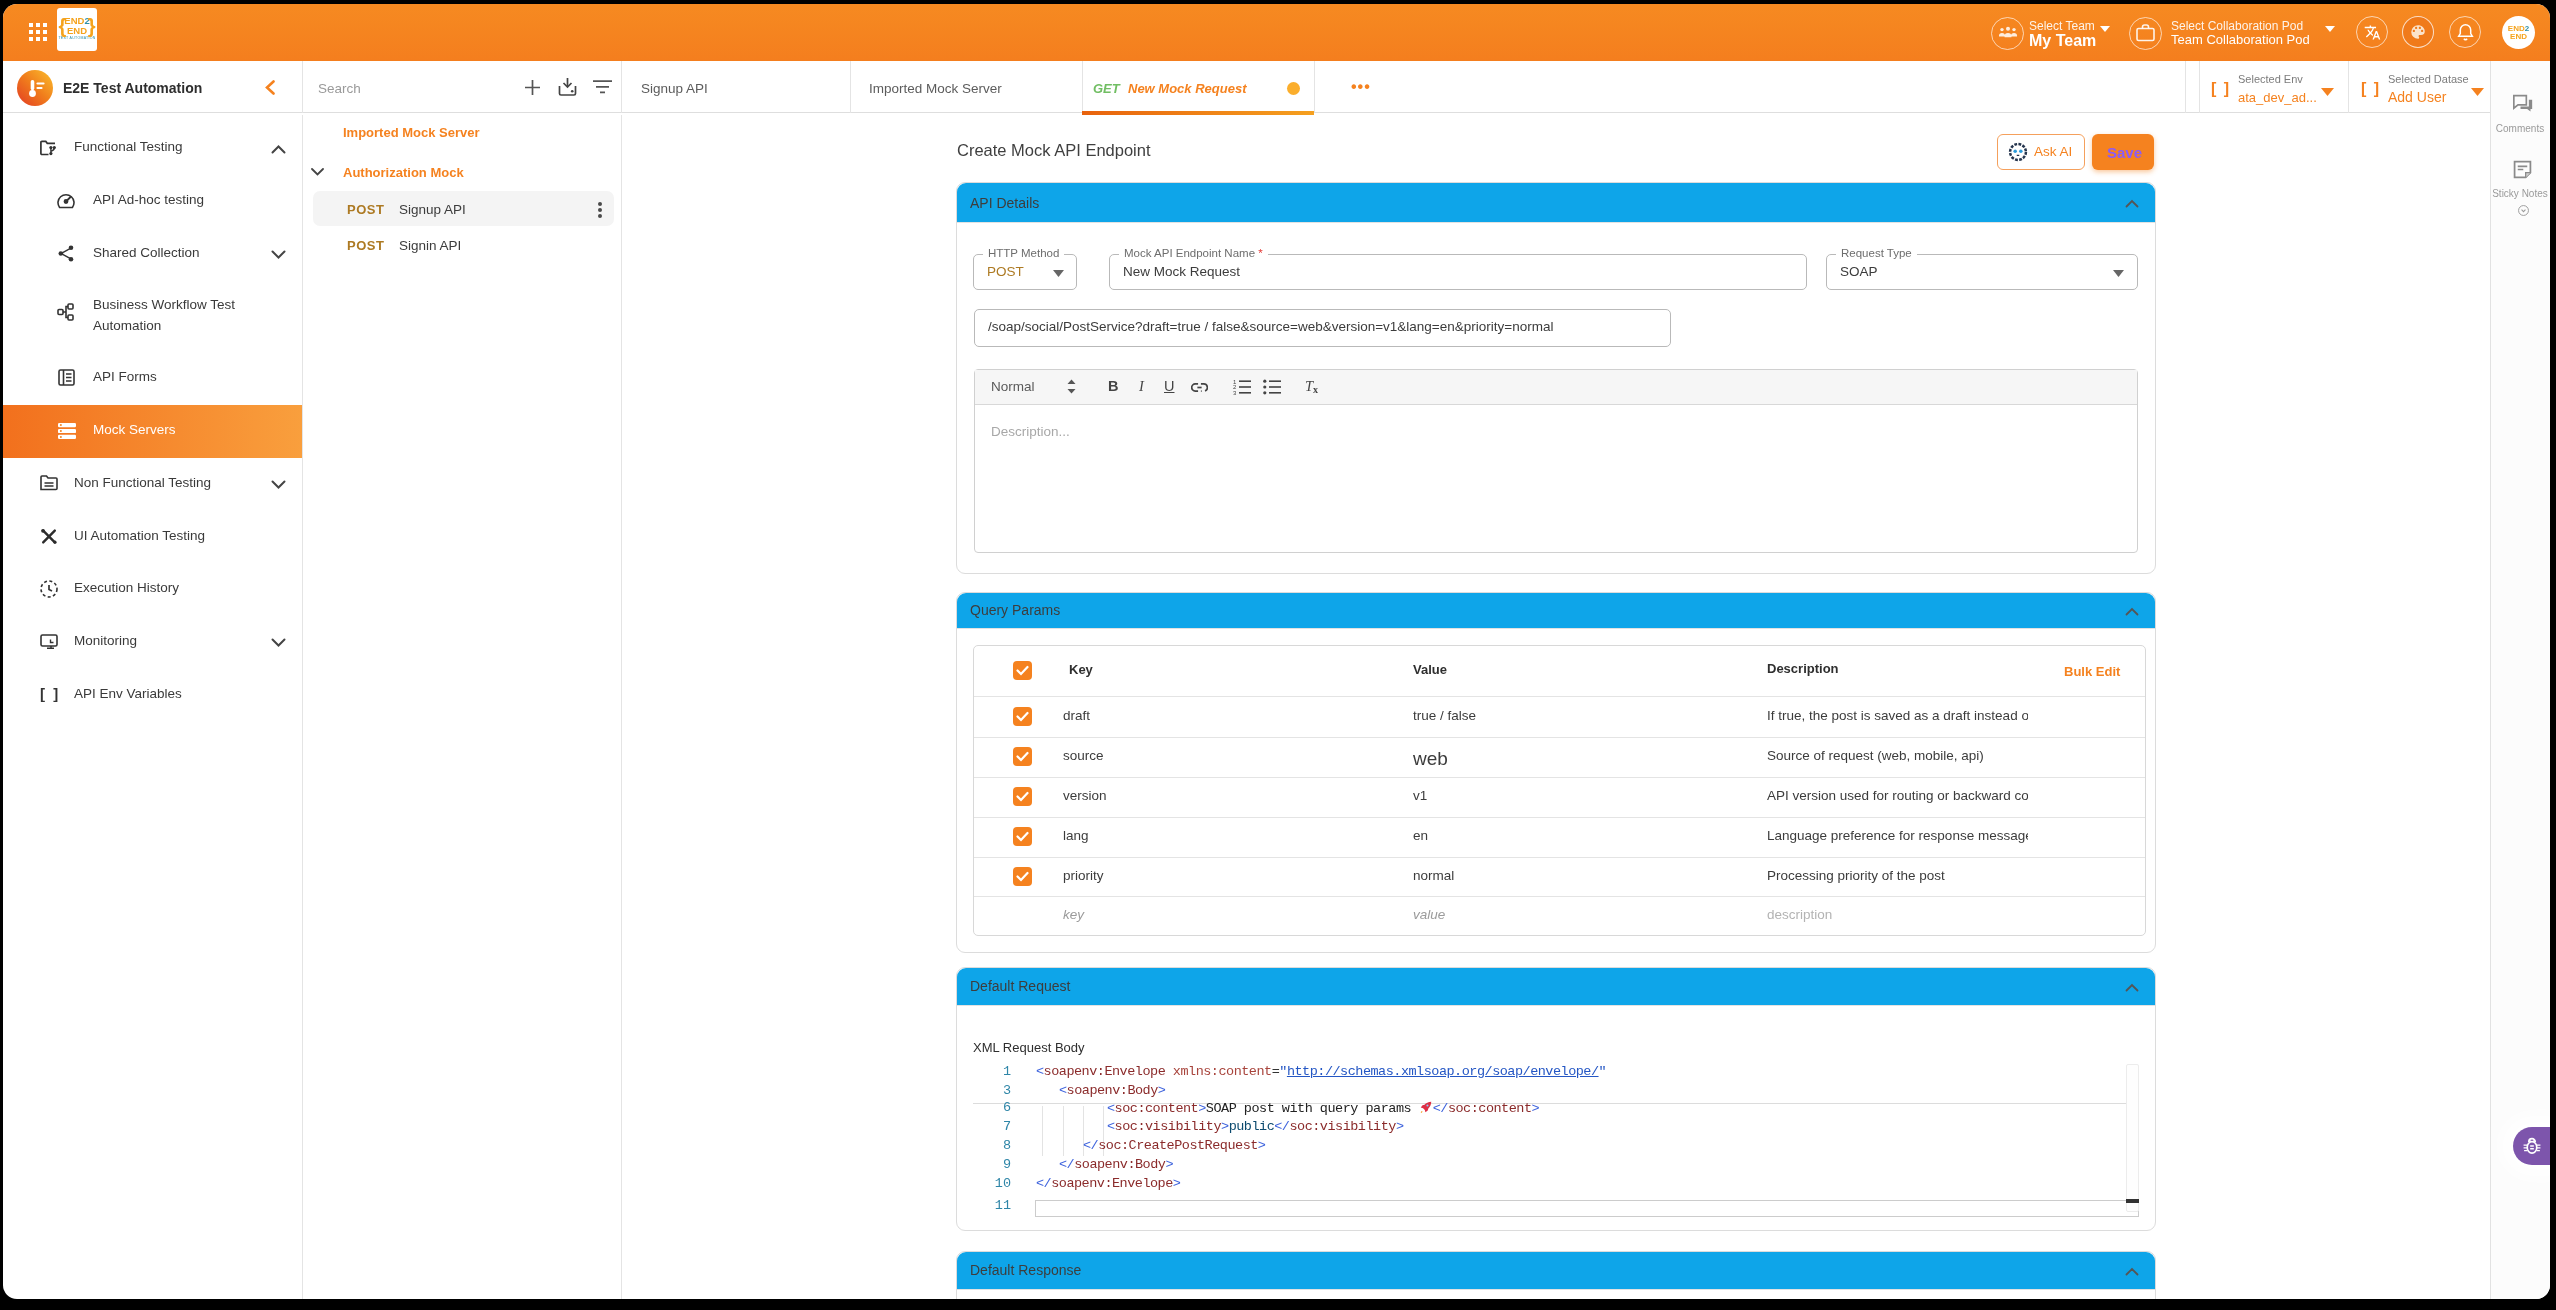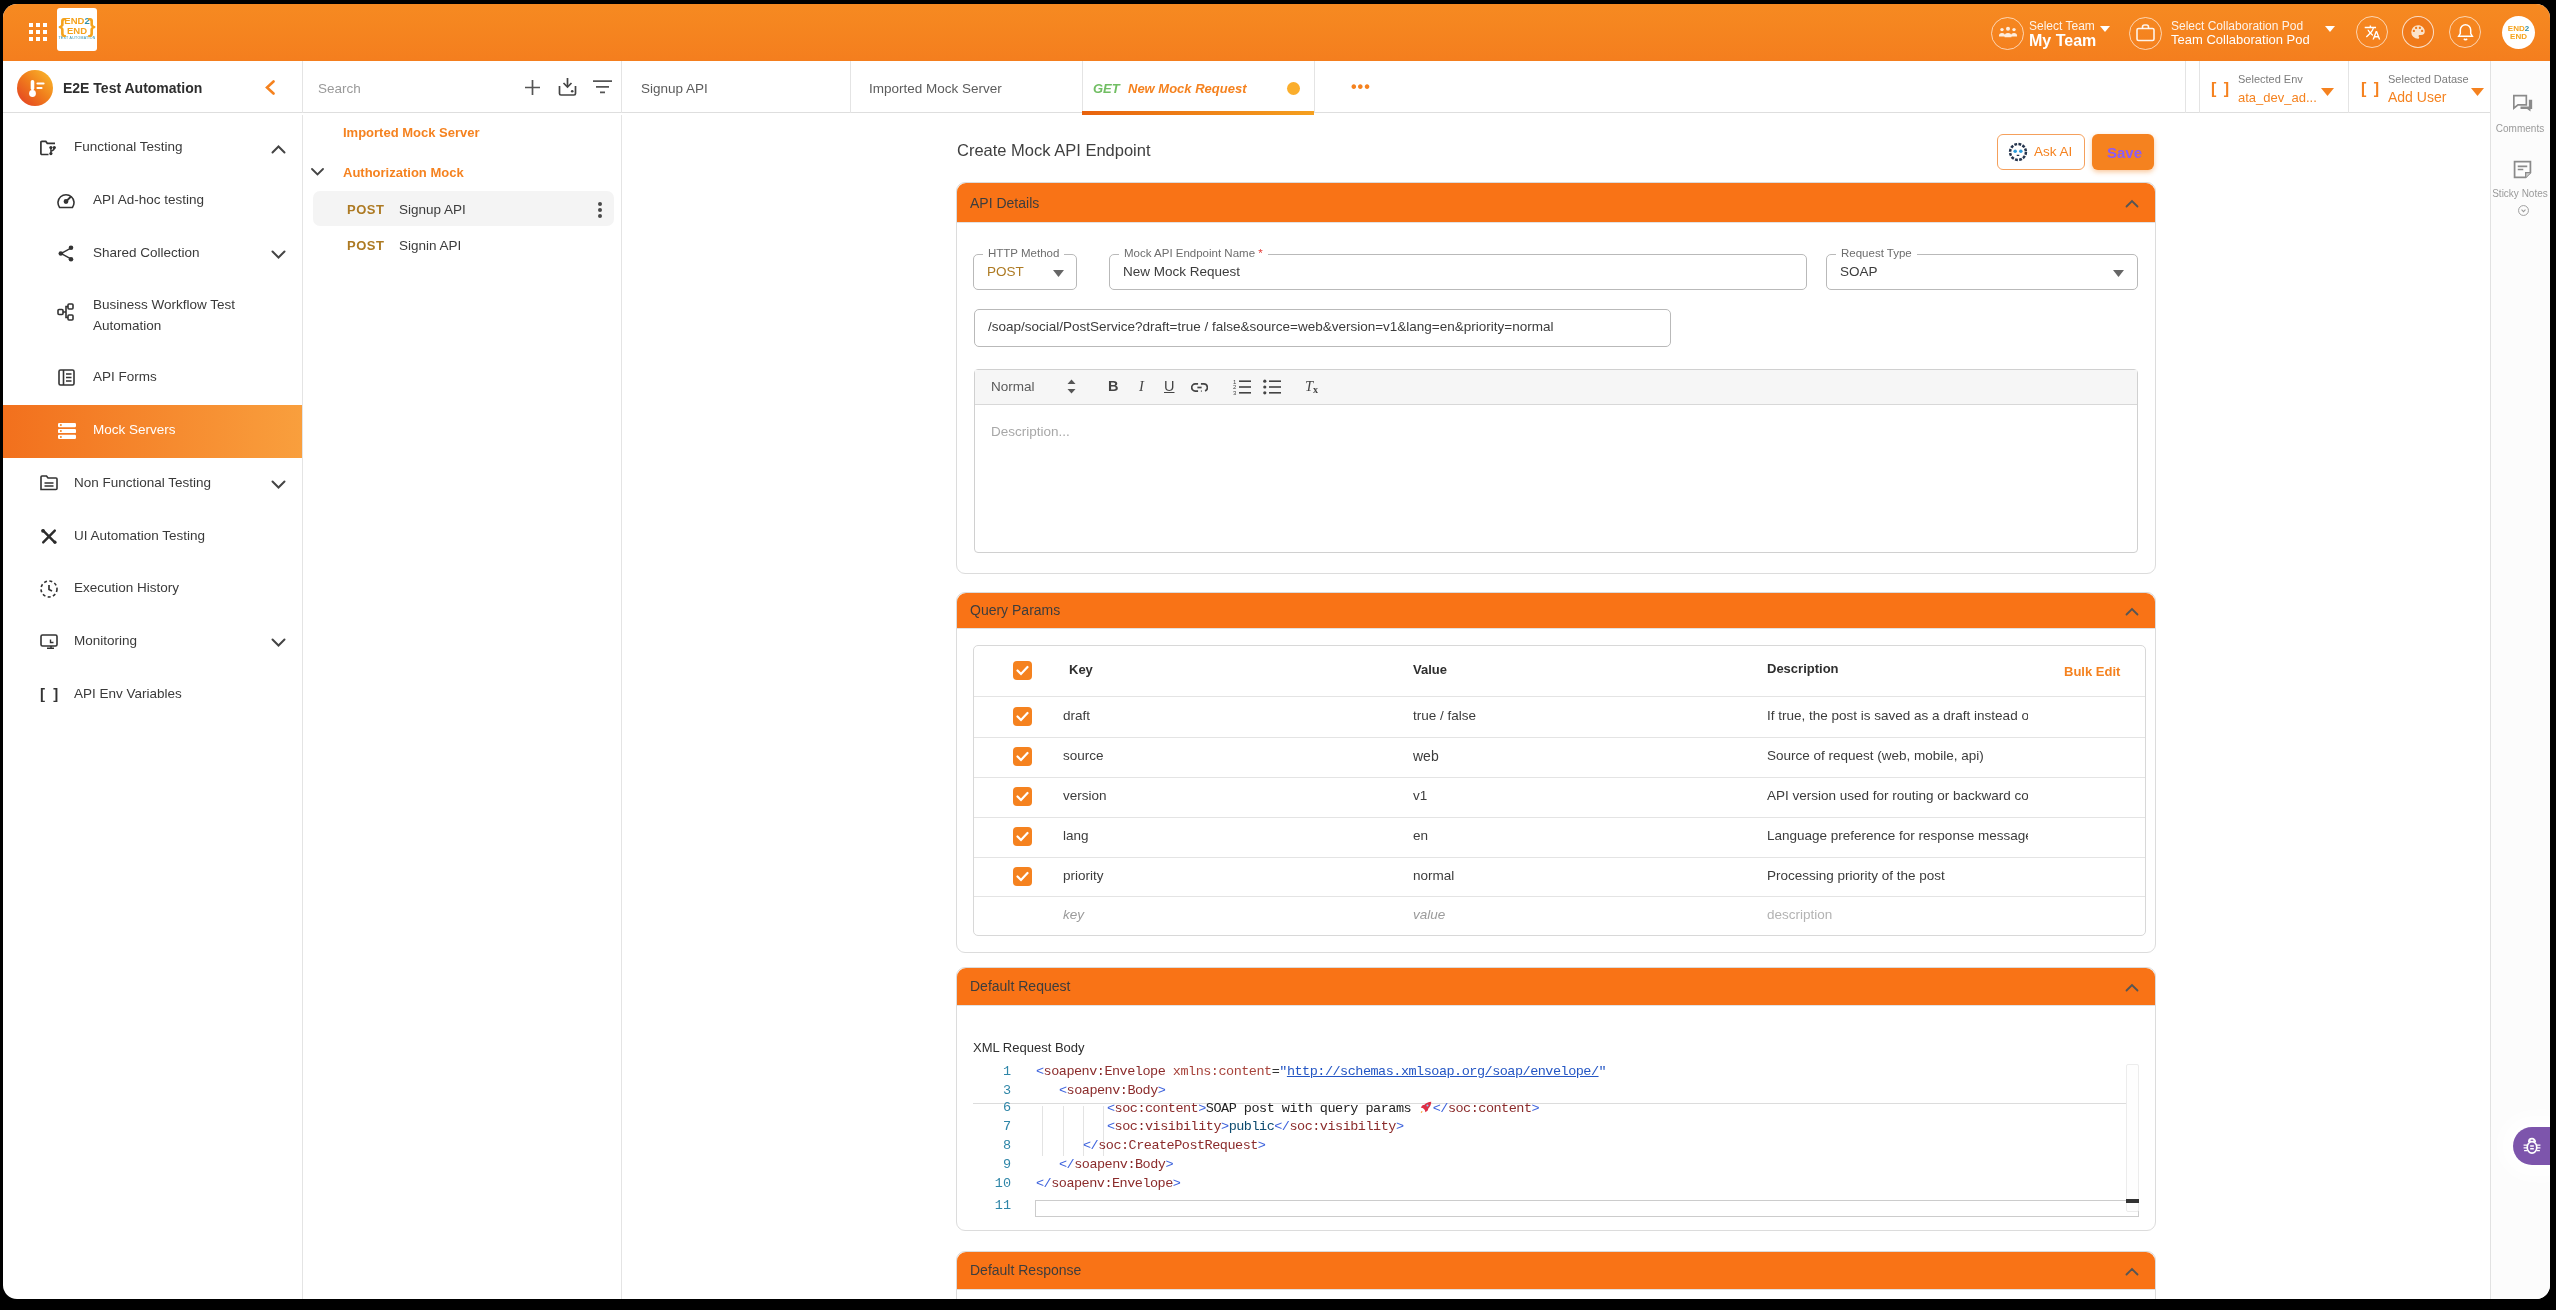--- a/index.html
+++ b/index.html
@@ -5,21 +5,21 @@
 #win{position:absolute;left:3px;top:4px;width:2547px;height:1295px;border-radius:14px;overflow:hidden;background:#fff}
 .a{position:absolute}
 .vl{position:absolute;width:1px;background:#e4e4e4}
 .hl{position:absolute;height:1px;background:#e4e4e4}
 .circ{position:absolute;border:1.5px solid rgba(255,255,255,.65);border-radius:50%}
 .wt{color:#fff}
 .fld{position:absolute;border:1px solid #b9b9b9;border-radius:5px;background:#fff}
 .lbl{position:absolute;top:-8px;left:9px;background:#fff;padding:0 5px;font-size:11.5px;color:#6d6d6d;white-space:nowrap}
 .val{position:absolute;left:13px;top:9px;font-size:13.5px;color:#3c3c3c;white-space:nowrap}
 .card{position:absolute;left:953px;width:1200px;border:1px solid #dcdcdc;border-radius:9px;background:#fff}
-.chead{position:absolute;left:0;top:0;right:0;height:40px;background:#f97316;border-bottom:1px solid #e2e2e2;border-radius:9px 9px 0 0}
+.chead{position:absolute;left:0;top:0;right:0;height:40px;background:#0ea5e9;border-bottom:1px solid #e2e2e2;border-radius:9px 9px 0 0}
 .ctitle{position:absolute;left:13px;top:12px;font-size:14px;color:#3d3d3d}
 .cb{position:absolute;width:19px;height:19px;background:#F5821F;border-radius:4px}
 .mono{font-family:"Liberation Mono",monospace;font-size:13.5px;letter-spacing:-0.5px;white-space:pre}
 .ln{position:absolute;width:58px;text-align:right;color:#2f86a8;font-family:"Liberation Mono",monospace;font-size:13.5px;left:950px}
 .menu{position:absolute;font-size:13.5px;color:#3a3a3a;white-space:nowrap}
 .kb{position:absolute;width:4px;height:4px;border-radius:50%;background:#4a4a4a}
 </style></head><body>
 <div id="win">
 
 <div class="a" style="left:0;top:0;width:2547px;height:57px;background:linear-gradient(180deg,#F68A21,#F47E1E)"></div>
@@ -394,21 +394,21 @@
         <path d="M4.5 9.5 L8 13 L14.5 6" stroke="#fff" stroke-width="2.2" fill="none" stroke-linecap="round"></path>
       </svg></div>
 <div class="a" style="left:1060px;top:704px;font-size:13.5px;color:#3c3c3c">draft</div>
 <div class="a" style="left:1410px;top:704px;font-size:13.5px;color:#3c3c3c">true / false</div>
 <div class="a" style="left:1764px;top:704px;font-size:13.5px;color:#3c3c3c;width:261px;overflow:hidden;white-space:nowrap">If true, the post is saved as a draft instead of being published</div>
 <div class="hl" style="left:971px;top:733px;width:1171px"></div>
 <div class="cb" style="left:1010px;top:743px"><svg width="19" height="19" viewBox="0 0 19 19">
         <path d="M4.5 9.5 L8 13 L14.5 6" stroke="#fff" stroke-width="2.2" fill="none" stroke-linecap="round"></path>
       </svg></div>
 <div class="a" style="left:1060px;top:744px;font-size:13.5px;color:#3c3c3c">source</div>
-<div class="a" style="left:1410px;top:744px;font-size:14px;color:#3c3c3c">web</div>
+<div class="a" style="left:1410px;top:744px;font-size:19px;color:#3c3c3c">web</div>
 <div class="a" style="left:1764px;top:744px;font-size:13.5px;color:#3c3c3c">Source of request (web, mobile, api)</div>
 <div class="hl" style="left:971px;top:773px;width:1171px"></div>
 <div class="cb" style="left:1010px;top:783px"><svg width="19" height="19" viewBox="0 0 19 19">
         <path d="M4.5 9.5 L8 13 L14.5 6" stroke="#fff" stroke-width="2.2" fill="none" stroke-linecap="round"></path>
       </svg></div>
 <div class="a" style="left:1060px;top:784px;font-size:13.5px;color:#3c3c3c">version</div>
 <div class="a" style="left:1410px;top:784px;font-size:13.5px;color:#3c3c3c">v1</div>
 <div class="a" style="left:1764px;top:784px;font-size:13.5px;color:#3c3c3c;width:261px;overflow:hidden;white-space:nowrap">API version used for routing or backward compatibility</div>
 <div class="hl" style="left:971px;top:813px;width:1171px"></div>
 <div class="cb" style="left:1010px;top:823px"><svg width="19" height="19" viewBox="0 0 19 19">

